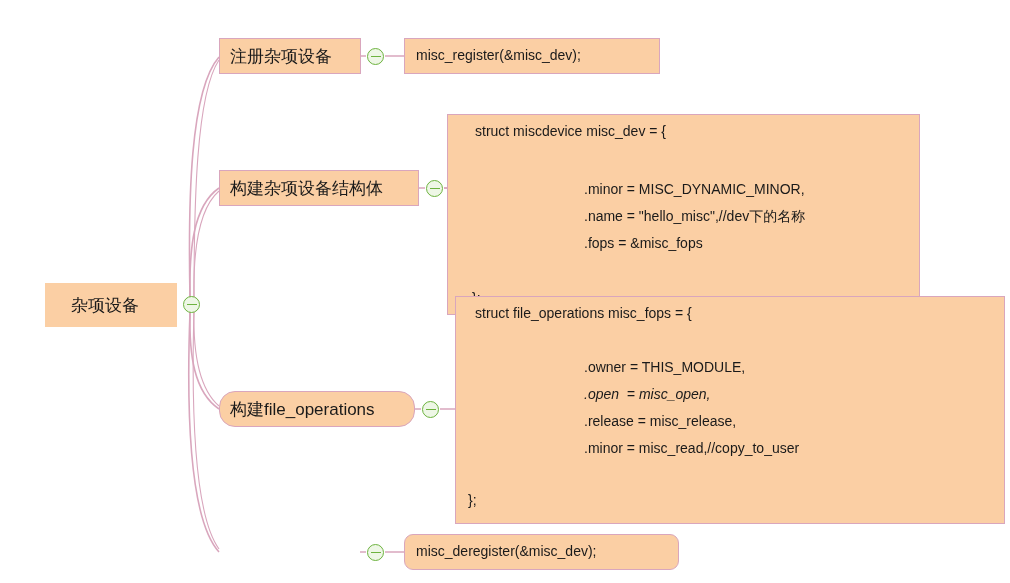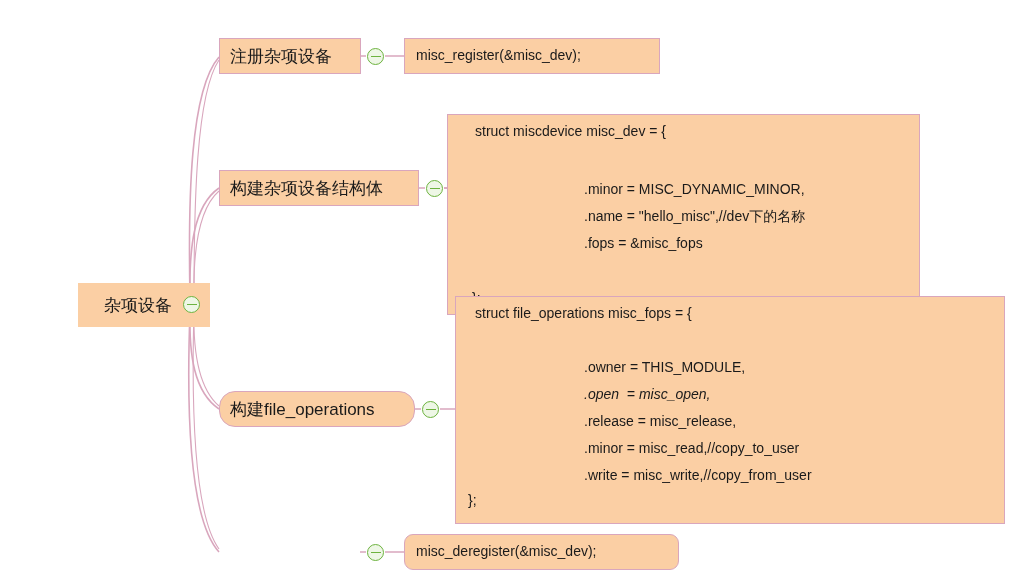--- a/index.html
+++ b/index.html
@@ -33,21 +33,20 @@
     display: flex;
     align-items: center;
     white-space: nowrap;
   }
   .node.bordered {
     border: 1px solid #d9a6bd;
   }
   .root-node {
     padding-left: 26px;
     font-size: 17px;
-    margin-left: 33px;
   }
   .topic-node {
     padding-left: 10px;
     padding-right: 26px;
     font-size: 17px;
   }
   .code-node {
     display: block;
     padding: 0;
     font-size: 17px;
@@ -136,21 +135,20 @@
   <div class="node topic-node bordered" style="left:219px; top:391px; width:196px; height:36px;border-radius:16px;">
     <span>构建file_operations</span>
   </div>
   <div class="toggle" style="left:422px; top:401px;"></div>
   <div class="node code-node bordered" style="left:455px; top:296px; width:550px; height:228px;">
     <div class="code-line" style="left:19px; top:9px;">struct file_operations misc_fops = {</div>
     <div class="code-line" style="left:128px; top:63px;">.owner = THIS_MODULE,</div>
     <div class="code-line" style="left:128px; top:90px;font-style:italic;">.open  = misc_open,</div>
     <div class="code-line" style="left:128px; top:117px;">.release = misc_release,</div>
     <div class="code-line" style="left:128px; top:144px;">.minor = misc_read,//copy_to_user</div>
-    <div class="code-line" style="left:128px; top:171px;">.write = misc_write,//copy_from_user</div>
     <div class="code-line" style="left:12px; top:196px;">};</div>
   </div>
 
   <div class="toggle" style="left:367px; top:544px;"></div>
   <div class="node code-node bordered" style="left:404px; top:534px; width:275px; height:36px;border-radius:9px;">
     <div class="code-line" style="left:11px; top:9px;">misc_deregister(&amp;misc_dev);</div>
   </div>
 
 </div>
 

